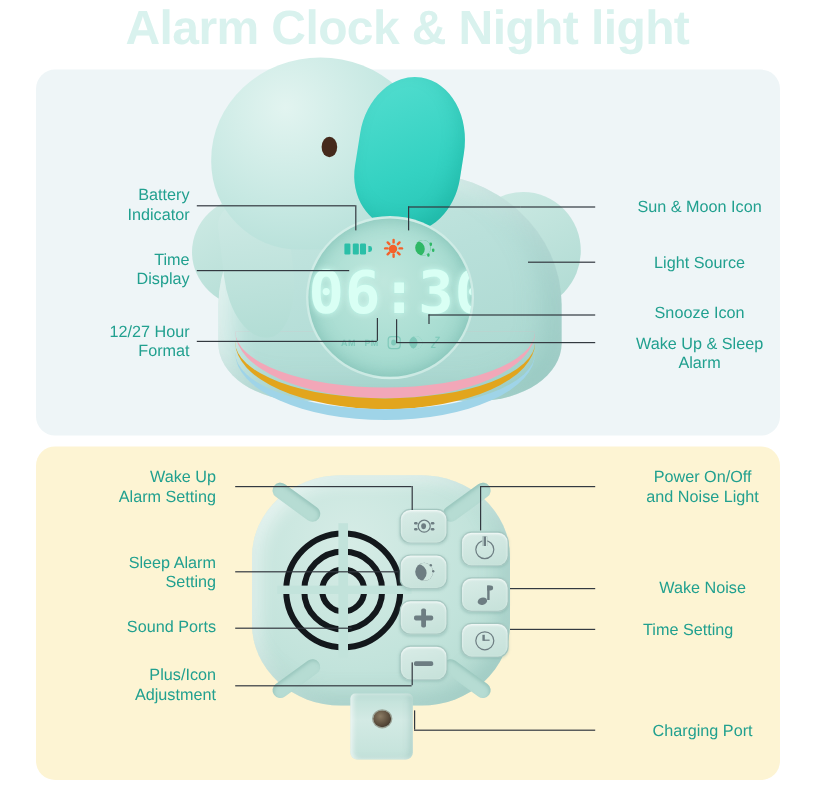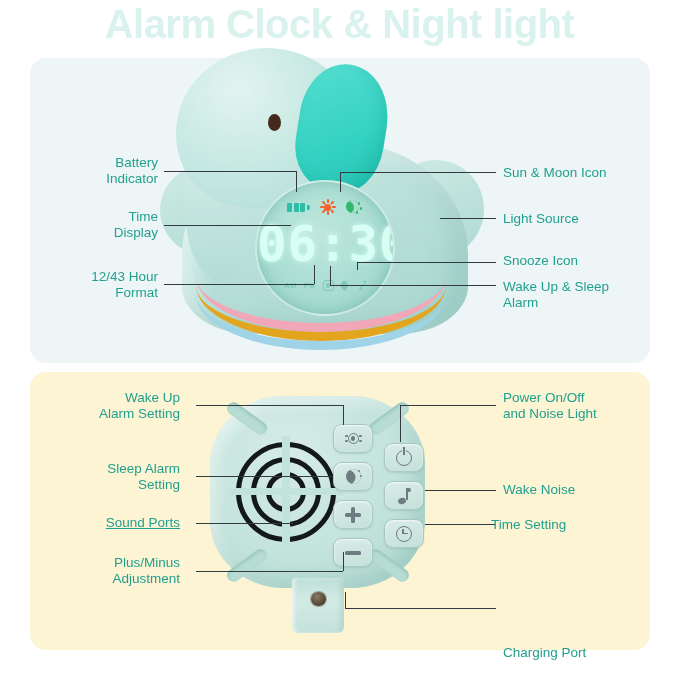--- a/index.html
+++ b/index.html
@@ -41,21 +41,21 @@
   
   .lbl {
     position: absolute;
     color: #21a08f;
     font-size: 13.5px;
     line-height: 16px;
     white-space: pre-line;
     z-index: 6;
   }
   .lbl.right-al { text-align: right; }
-  .lbl.left-al  { text-align: left; }
+  .lbl.left-al  { text-align: center; }
 
   
   .leader {
     position: absolute;
     height: 1px;
     background: #333940;
     z-index: 5;
   }
   .leader-v {
     position: absolute;
@@ -422,21 +422,21 @@
       <span class="mini-moon"></span>
       <span class="mini-z">z<sup>Z</sup></span>
     </div>
   </div>
 </div>
 
 <div class="lbl right-al" style="left:20px; top:155px; width:138px;">Battery
 Indicator</div>
 <div class="lbl right-al" style="left:20px; top:209px; width:138px;">Time
 Display</div>
-<div class="lbl right-al" style="left:20px; top:269px; width:138px;">12/43 Hour
+<div class="lbl right-al" style="left:20px; top:269px; width:138px;">12/27 Hour
 Format</div>
 
 <div class="lbl left-al" style="left:503px; top:165px; width:160px;">Sun &amp; Moon Icon</div>
 <div class="lbl left-al" style="left:503px; top:211px; width:160px;">Light Source</div>
 <div class="lbl left-al" style="left:503px; top:253px; width:160px;">Snooze Icon</div>
 <div class="lbl left-al" style="left:503px; top:279px; width:160px;">Wake Up &amp; Sleep
 Alarm</div>
 
 <div class="leader" style="left:164px; top:171px; width:132px;"></div>
 <div class="leader-v" style="left:296px; top:171px; height:21px;"></div>
@@ -515,29 +515,29 @@
 
   <div class="stand">
     <div class="charge-port"></div>
   </div>
 </div>
 
 <div class="lbl right-al" style="left:20px; top:390px; width:160px;">Wake Up
 Alarm Setting</div>
 <div class="lbl right-al" style="left:20px; top:461px; width:160px;">Sleep Alarm
 Setting</div>
-<div class="lbl right-al" style="left:20px; top:515px; width:160px;text-decoration:underline;">Sound Ports</div>
-<div class="lbl right-al" style="left:20px; top:555px; width:160px;">Plus/Minus
+<div class="lbl right-al" style="left:20px; top:515px; width:160px;">Sound Ports</div>
+<div class="lbl right-al" style="left:20px; top:555px; width:160px;">Plus/Icon
 Adjustment</div>
 
 <div class="lbl left-al" style="left:503px; top:390px; width:165px;">Power On/Off
 and Noise Light</div>
 <div class="lbl left-al" style="left:503px; top:482px; width:165px;">Wake Noise</div>
 <div class="lbl left-al" style="left:491px; top:517px; width:165px;">Time Setting</div>
-<div class="lbl left-al" style="left:503px; top:601px; width:165px;margin-top:44px;">Charging Port</div>
+<div class="lbl left-al" style="left:503px; top:601px; width:165px;">Charging Port</div>
 
 <div class="leader" style="left:196px; top:405px; width:147px;"></div>
 <div class="leader-v" style="left:343px; top:405px; height:20px;"></div>
 
 <div class="leader" style="left:196px; top:476px; width:136px;"></div>
 
 <div class="leader" style="left:196px; top:523px; width:97px;"></div>
 
 <div class="leader" style="left:196px; top:571px; width:147px;"></div>
 <div class="leader-v" style="left:343px; top:552px; height:19px;"></div>

